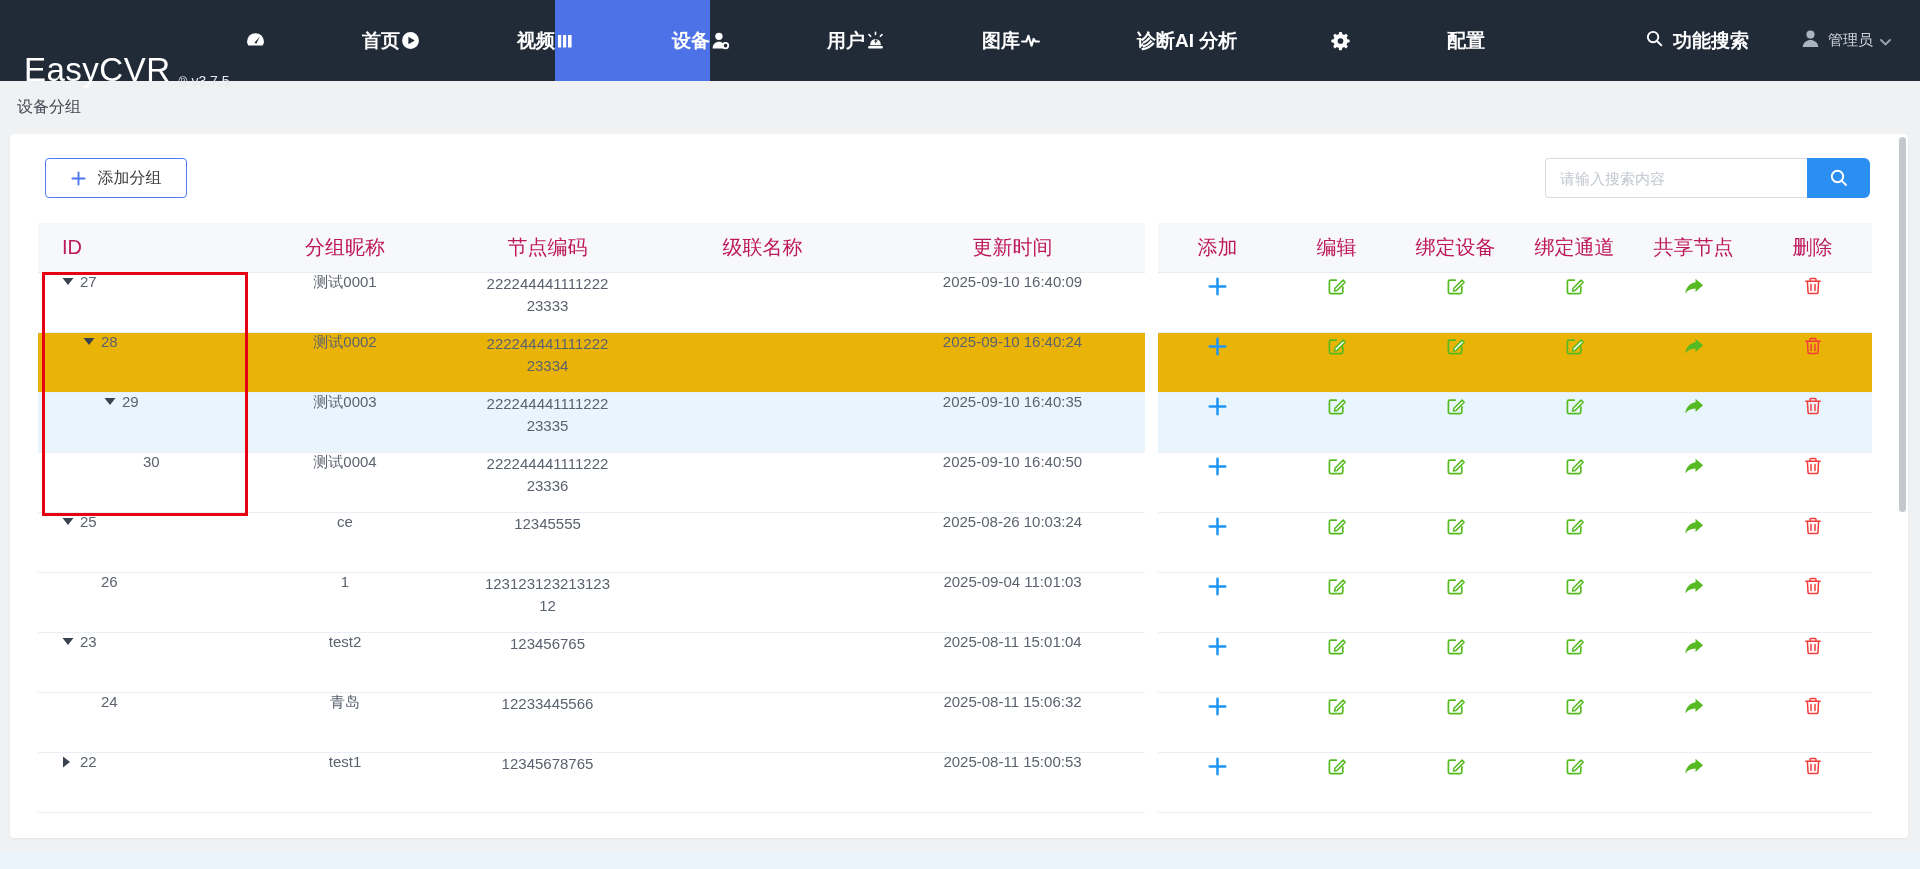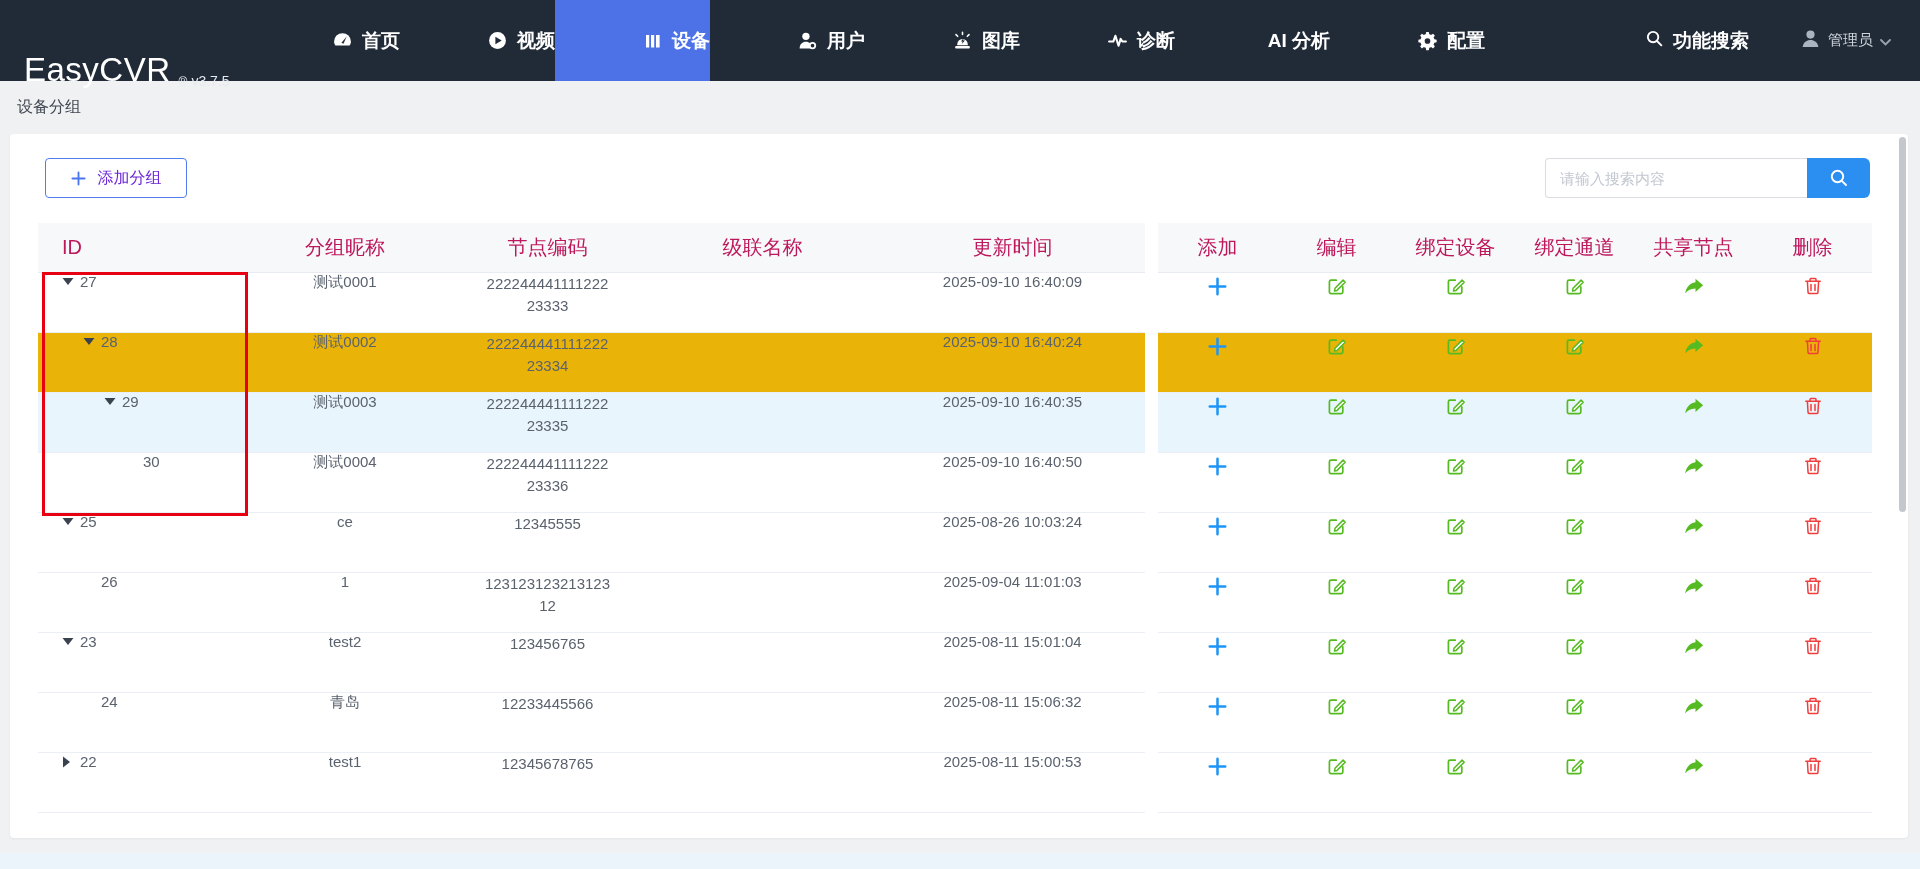--- a/index.html
+++ b/index.html
@@ -11,42 +11,42 @@
     -webkit-font-smoothing:antialiased;
   }
 
   
   .topnav { position:absolute; left:0; top:0; width:1920px; height:81px; background:#212b38; z-index:10; }
   .brand { position:absolute; left:24px; top:8px; height:81px; display:flex; align-items:flex-end; color:#fff; }
   .brand-name { font-size:33px; letter-spacing:0.5px; color:#ffffff; }
   .brand-reg { font-size:12px; margin-left:8px; margin-top:-14px; color:#e6e9ee; }
   .brand-ver { font-size:14px; margin-left:4px; margin-top:2px; color:#e6e9ee; }
   .nav-menu { position:absolute; left:245px; top:0; height:81px; display:flex; }
-  .nav-item { width:155px; height:81px; display:flex; align-items:center; justify-content:flex-end; gap:9px;
+  .nav-item { width:155px; height:81px; display:flex; align-items:center; justify-content:space-between; gap:9px;
               color:#ffffff; font-size:19px; font-weight:bold; cursor:pointer; white-space:nowrap; }
   .nav-item.active { background:#4d72e8; }
   .nav-item svg { display:block; }
   .nav-search { position:absolute; left:1612px; top:0; width:170px; height:81px; display:flex; align-items:center;
                 justify-content:center; gap:9px; color:#fff; font-size:19px; font-weight:bold; cursor:pointer; }
   .nav-user { position:absolute; left:1800px; top:0; height:81px; display:flex; align-items:center; gap:7px; cursor:pointer; }
   .nav-user-label { color:#cfd5dc; font-size:15px; }
 
   
   .breadcrumb-bar { position:absolute; left:0; top:81px; width:1920px; height:53px; display:flex; align-items:center;
                     padding-left:17px; color:#434a54; font-size:16px; }
 
   
   .footer-strip { position:absolute; left:0; top:853px; width:1920px; height:16px; background:#ecf4fb; }
 
   
   .card { position:absolute; left:10px; top:134px; width:1898px; height:704px; background:#ffffff;
           border-radius:4px; box-shadow:0 1px 3px rgba(0,0,0,0.05); }
 
   .add-btn { position:absolute; left:35px; top:24px; width:142px; height:40px; background:#fff;
-             border:1px solid #4f7cf0; border-radius:4px; color:#6d28d9; font-size:16px;
+             border:1px solid #4f7cf0; border-radius:4px; color:#404040; font-size:16px;
              display:flex; align-items:center; justify-content:center; gap:12px; cursor:pointer; }
 
   .search-box { position:absolute; left:1535px; top:24px; height:40px; display:flex; }
   .search-input { width:262px; height:40px; border:1px solid #d9dce3; border-right:none;
                   border-radius:4px 0 0 4px; padding:16px 14px; font-size:15px; color:#333; outline:none; }
   .search-input::placeholder { color:#c2c7d0; }
   .search-btn { width:63px; height:40px; background:#2b8ff2; border:none; border-radius:0 6px 6px 0;
                 display:flex; align-items:center; justify-content:center; cursor:pointer; }
 
   

